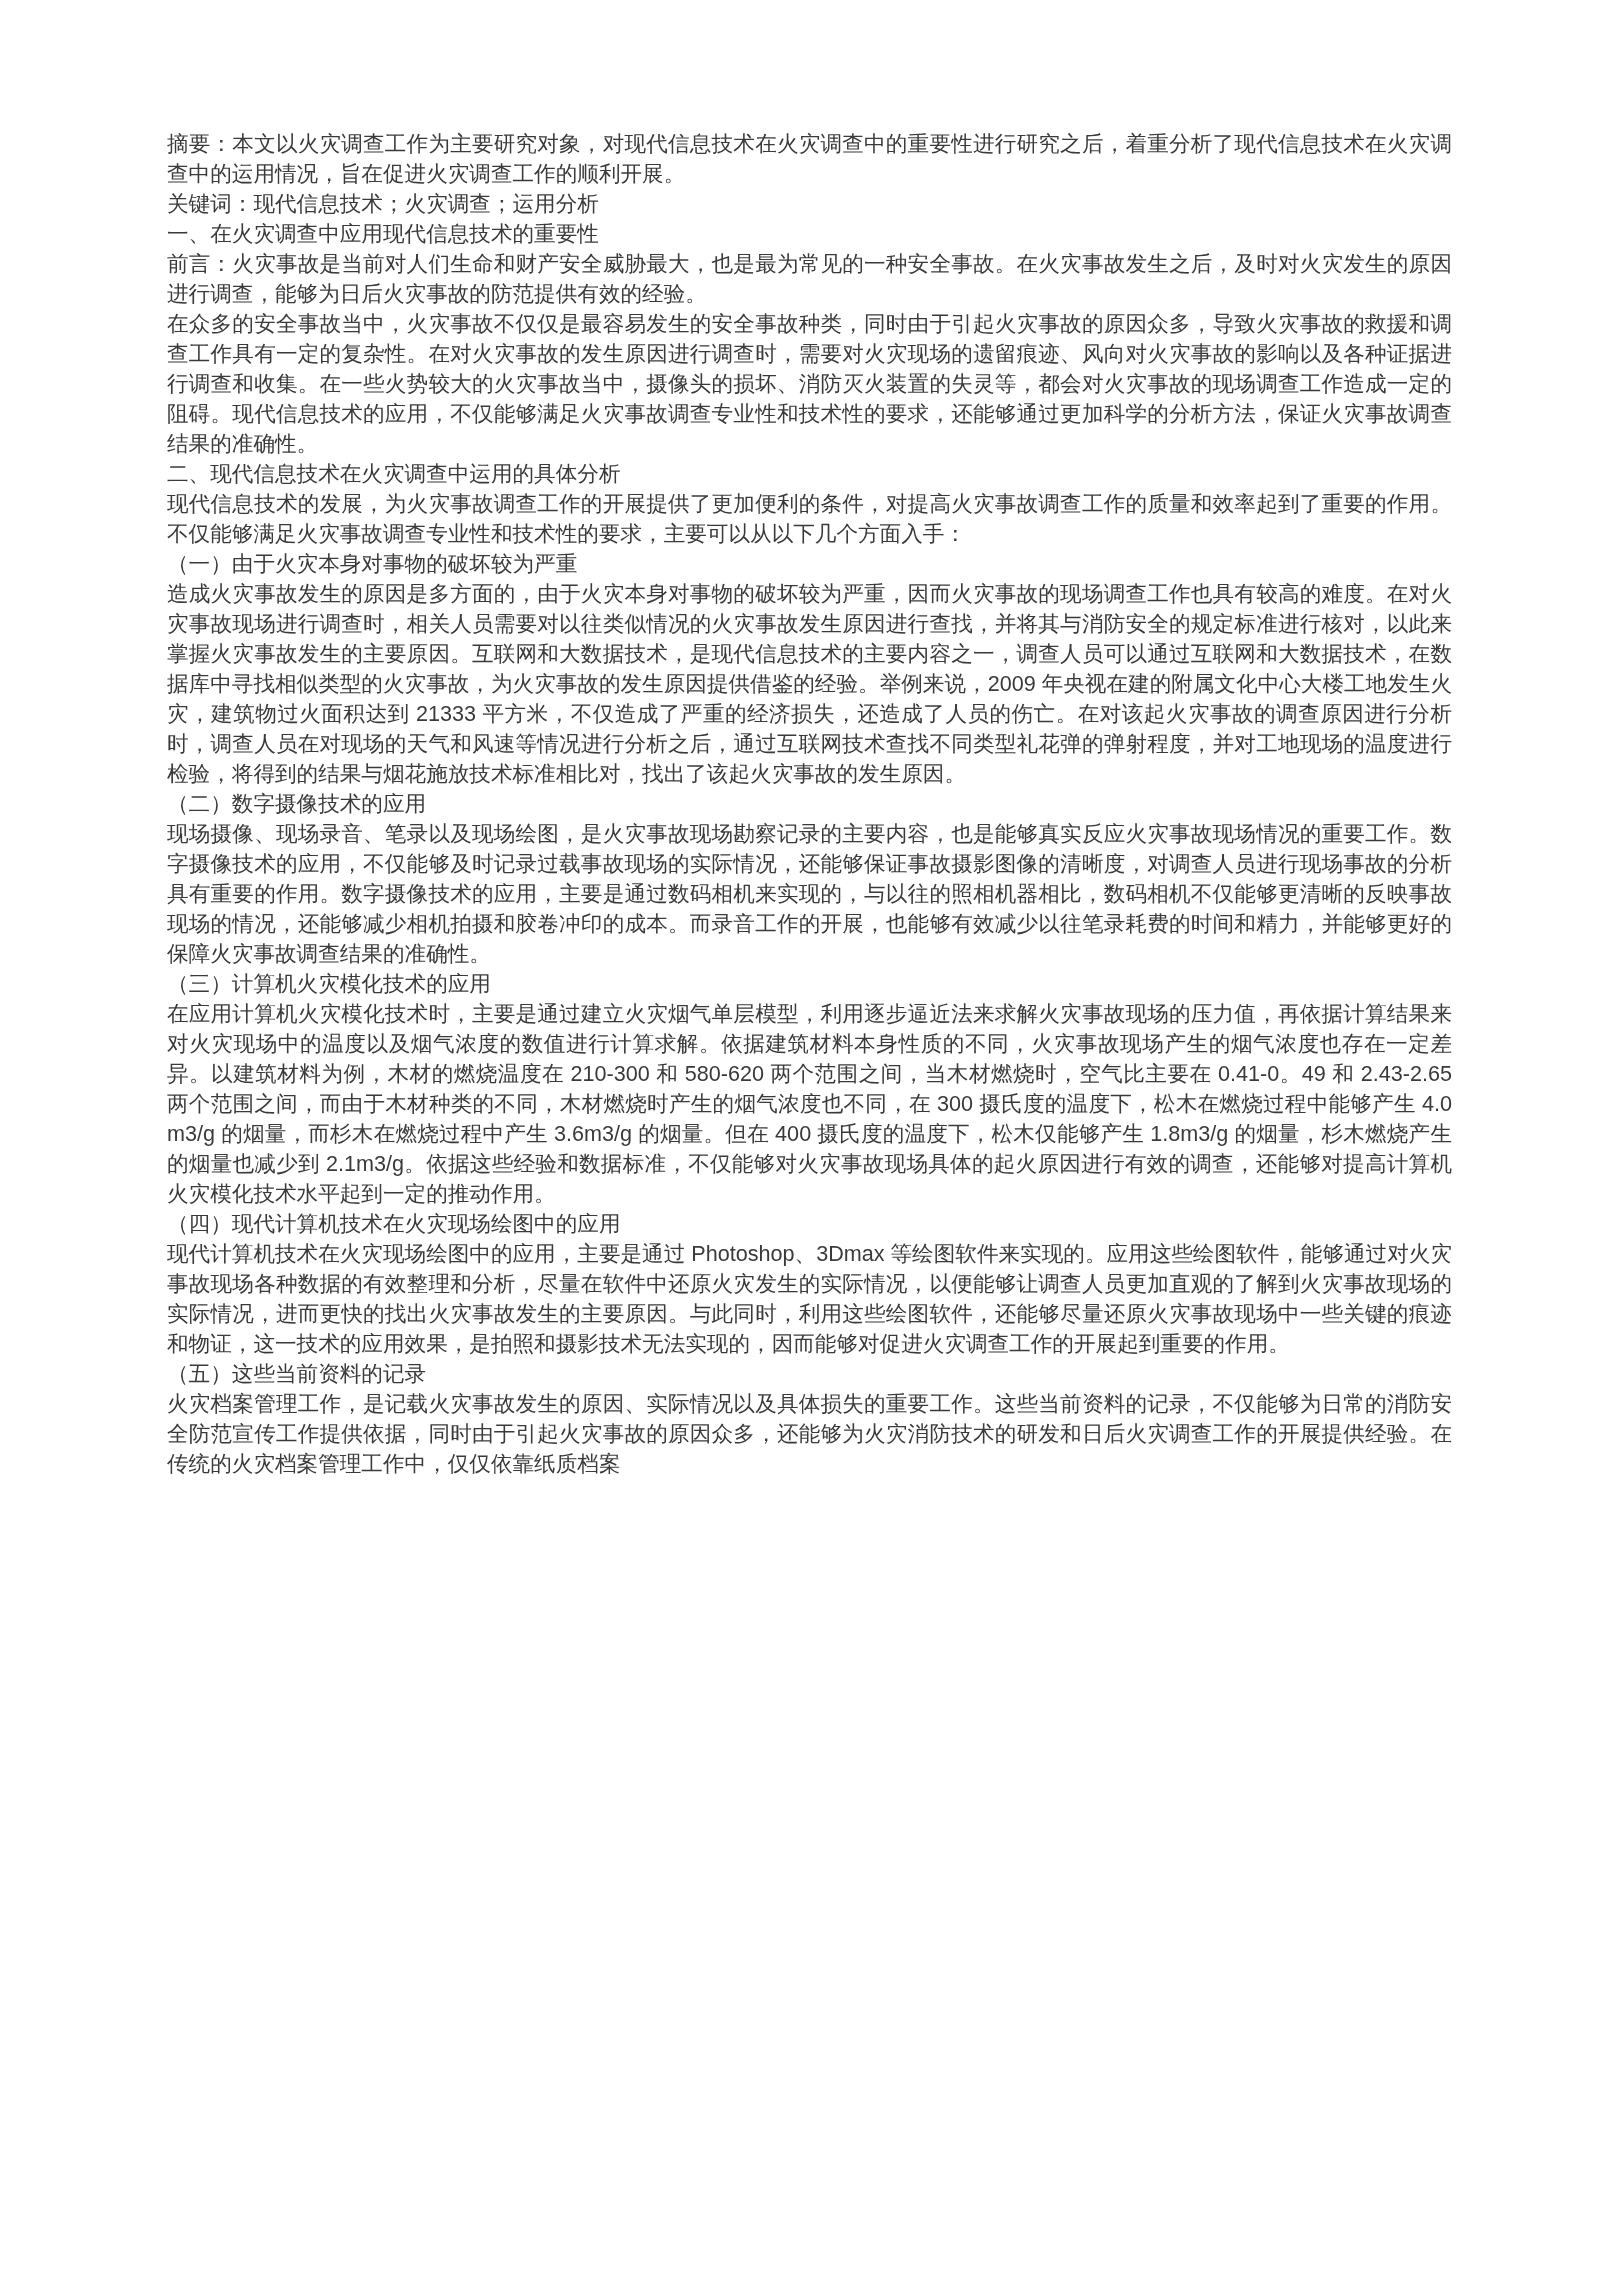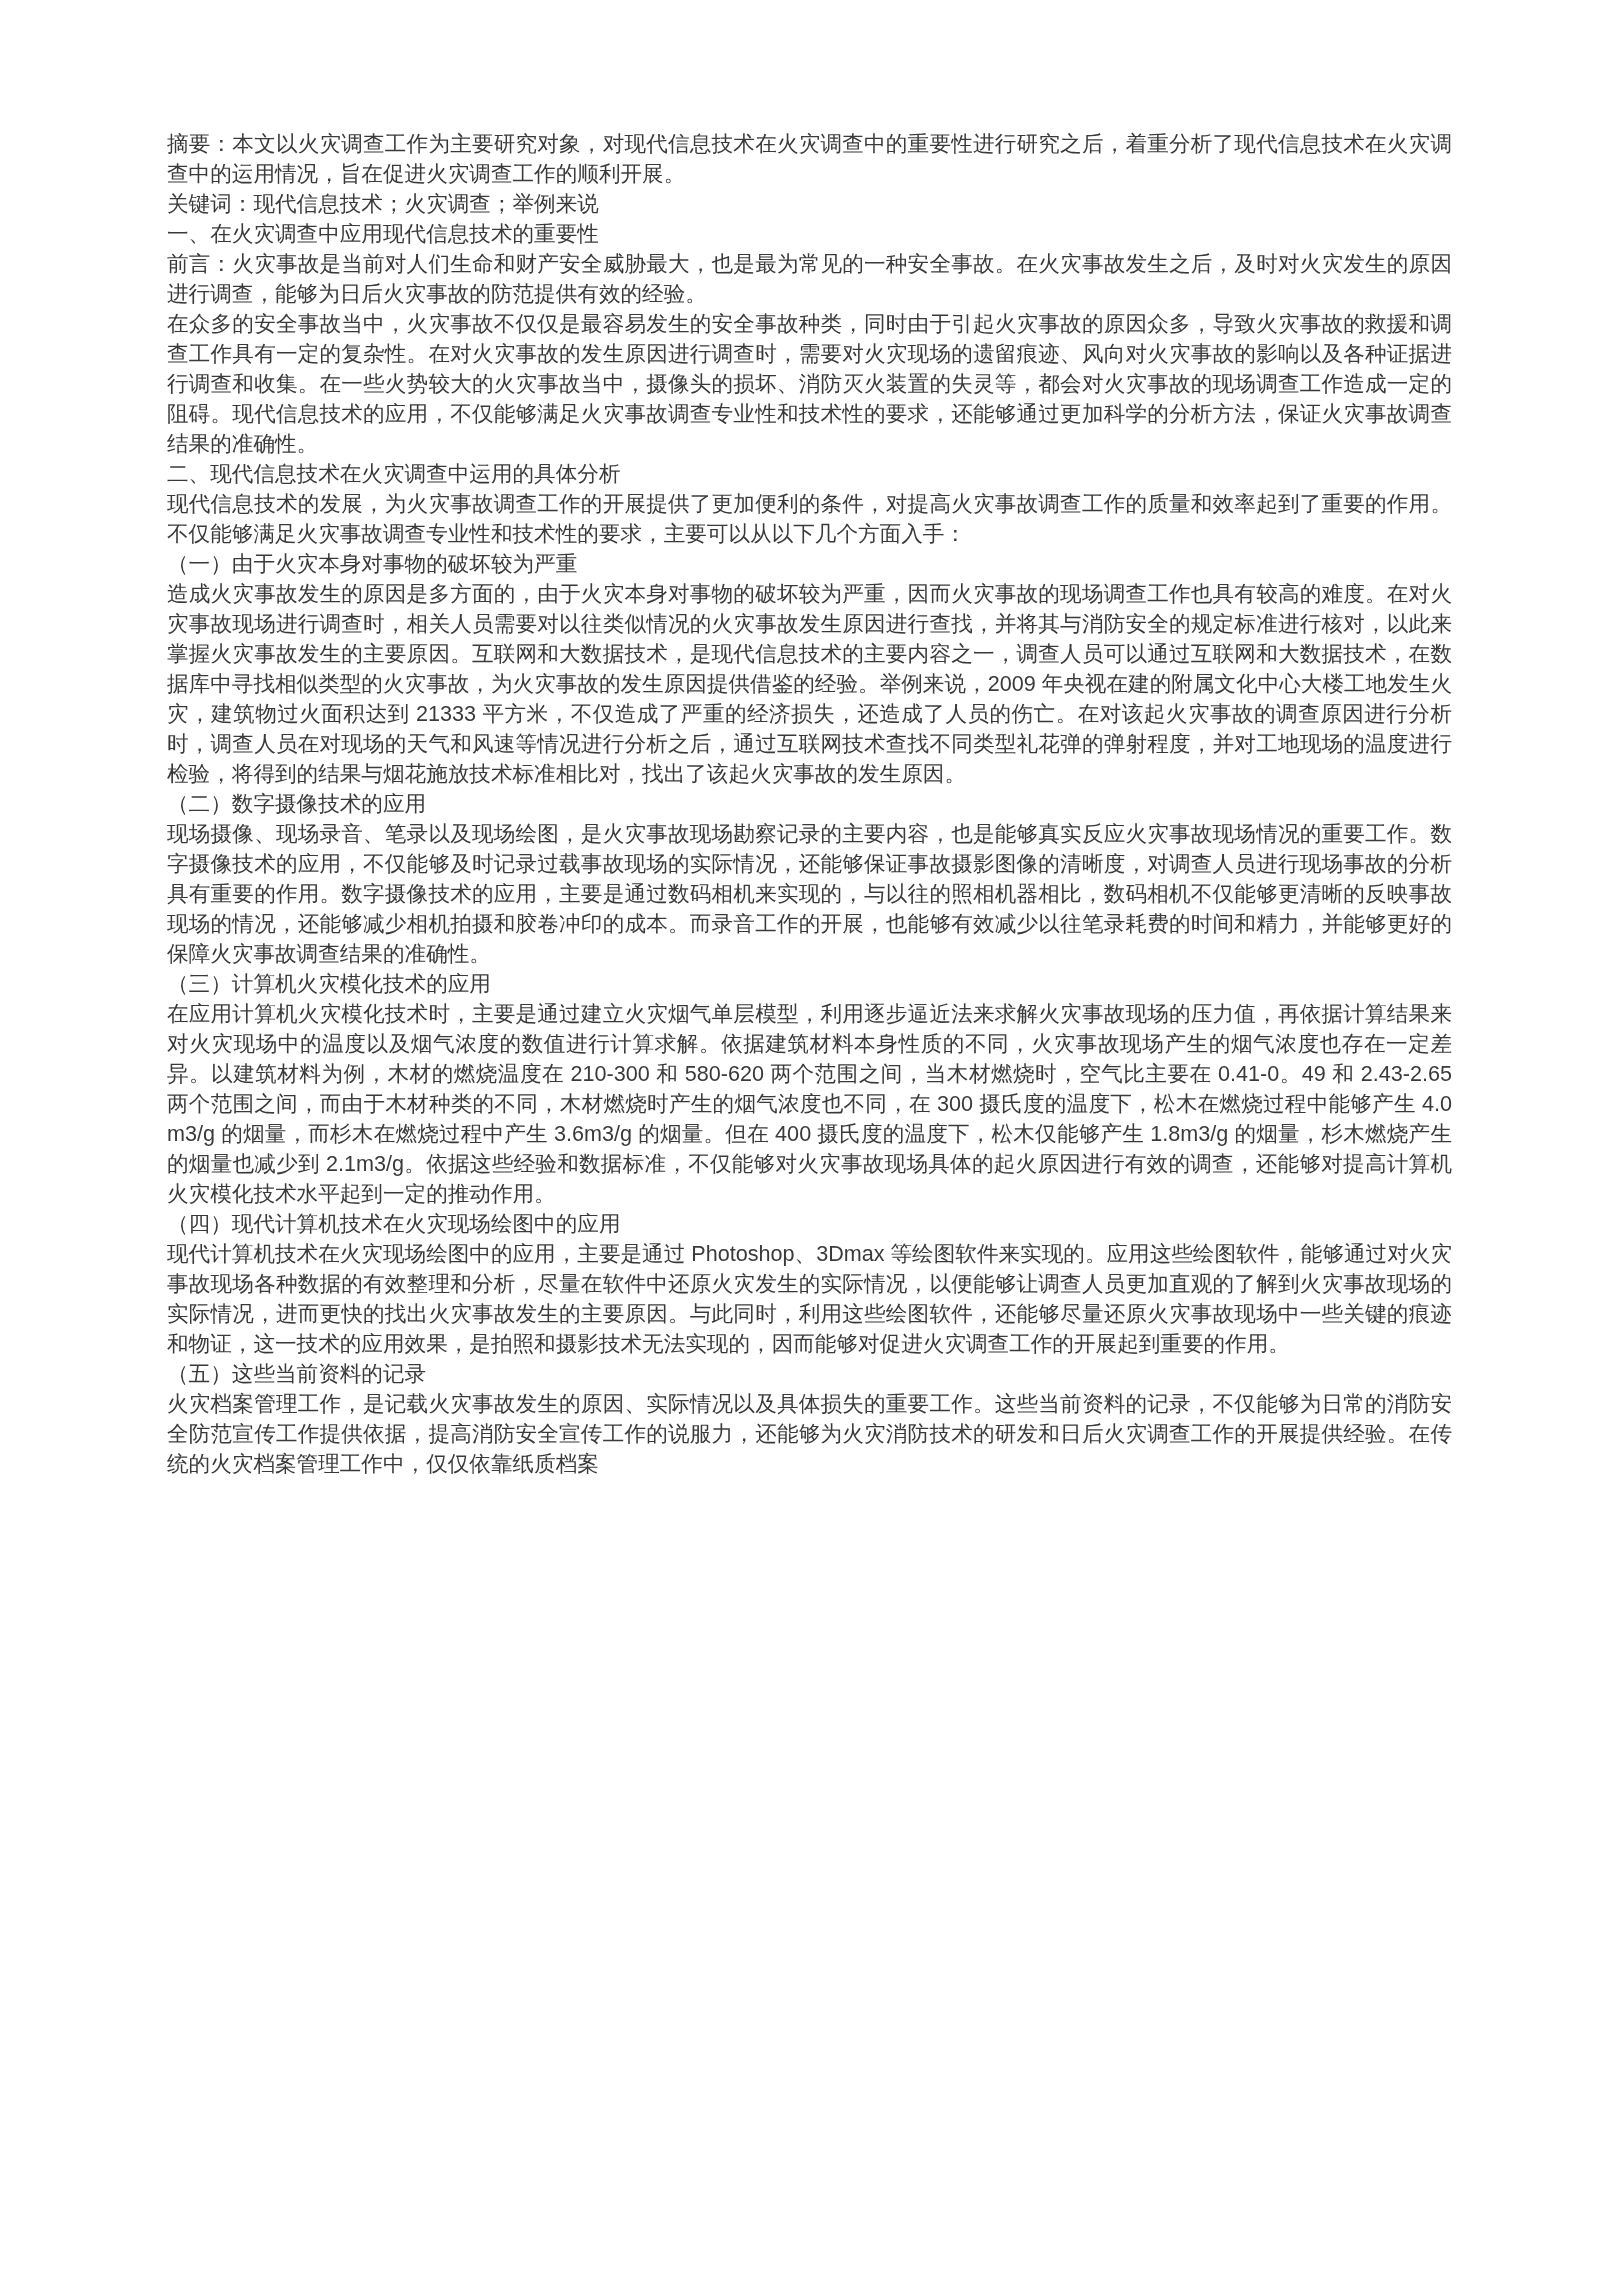--- a/index.html
+++ b/index.html
@@ -25,30 +25,30 @@
     margin: 0;
     padding: 0;
     word-break: break-all;
   }
 </style>
 </head>
 <body>
 
 <div class="page">
   <p class="para">摘要：本文以火灾调查工作为主要研究对象，对现代信息技术在火灾调查中的重要性进行研究之后，着重分析了现代信息技术在火灾调查中的运用情况，旨在促进火灾调查工作的顺利开展。</p>
-  <p class="para">关键词：现代信息技术；火灾调查；举例来说</p>
+  <p class="para">关键词：现代信息技术；火灾调查；运用分析</p>
   <p class="para">一、在火灾调查中应用现代信息技术的重要性</p>
   <p class="para">前言：火灾事故是当前对人们生命和财产安全威胁最大，也是最为常见的一种安全事故。在火灾事故发生之后，及时对火灾发生的原因进行调查，能够为日后火灾事故的防范提供有效的经验。</p>
   <p class="para">在众多的安全事故当中，火灾事故不仅仅是最容易发生的安全事故种类，同时由于引起火灾事故的原因众多，导致火灾事故的救援和调查工作具有一定的复杂性。在对火灾事故的发生原因进行调查时，需要对火灾现场的遗留痕迹、风向对火灾事故的影响以及各种证据进行调查和收集。在一些火势较大的火灾事故当中，摄像头的损坏、消防灭火装置的失灵等，都会对火灾事故的现场调查工作造成一定的阻碍。现代信息技术的应用，不仅能够满足火灾事故调查专业性和技术性的要求，还能够通过更加科学的分析方法，保证火灾事故调查结果的准确性。</p>
   <p class="para">二、现代信息技术在火灾调查中运用的具体分析</p>
   <p class="para">现代信息技术的发展，为火灾事故调查工作的开展提供了更加便利的条件，对提高火灾事故调查工作的质量和效率起到了重要的作用。不仅能够满足火灾事故调查专业性和技术性的要求，主要可以从以下几个方面入手：</p>
   <p class="para">（一）由于火灾本身对事物的破坏较为严重</p>
   <p class="para">造成火灾事故发生的原因是多方面的，由于火灾本身对事物的破坏较为严重，因而火灾事故的现场调查工作也具有较高的难度。在对火灾事故现场进行调查时，相关人员需要对以往类似情况的火灾事故发生原因进行查找，并将其与消防安全的规定标准进行核对，以此来掌握火灾事故发生的主要原因。互联网和大数据技术，是现代信息技术的主要内容之一，调查人员可以通过互联网和大数据技术，在数据库中寻找相似类型的火灾事故，为火灾事故的发生原因提供借鉴的经验。举例来说，2009 年央视在建的附属文化中心大楼工地发生火灾，建筑物过火面积达到 21333 平方米，不仅造成了严重的经济损失，还造成了人员的伤亡。在对该起火灾事故的调查原因进行分析时，调查人员在对现场的天气和风速等情况进行分析之后，通过互联网技术查找不同类型礼花弹的弹射程度，并对工地现场的温度进行检验，将得到的结果与烟花施放技术标准相比对，找出了该起火灾事故的发生原因。</p>
   <p class="para">（二）数字摄像技术的应用</p>
   <p class="para">现场摄像、现场录音、笔录以及现场绘图，是火灾事故现场勘察记录的主要内容，也是能够真实反应火灾事故现场情况的重要工作。数字摄像技术的应用，不仅能够及时记录过载事故现场的实际情况，还能够保证事故摄影图像的清晰度，对调查人员进行现场事故的分析具有重要的作用。数字摄像技术的应用，主要是通过数码相机来实现的，与以往的照相机器相比，数码相机不仅能够更清晰的反映事故现场的情况，还能够减少相机拍摄和胶卷冲印的成本。而录音工作的开展，也能够有效减少以往笔录耗费的时间和精力，并能够更好的保障火灾事故调查结果的准确性。</p>
   <p class="para">（三）计算机火灾模化技术的应用</p>
   <p class="para">在应用计算机火灾模化技术时，主要是通过建立火灾烟气单层模型，利用逐步逼近法来求解火灾事故现场的压力值，再依据计算结果来对火灾现场中的温度以及烟气浓度的数值进行计算求解。依据建筑材料本身性质的不同，火灾事故现场产生的烟气浓度也存在一定差异。以建筑材料为例，木材的燃烧温度在 210-300 和 580-620 两个范围之间，当木材燃烧时，空气比主要在 0.41-0。49 和 2.43-2.65 两个范围之间，而由于木材种类的不同，木材燃烧时产生的烟气浓度也不同，在 300 摄氏度的温度下，松木在燃烧过程中能够产生 4.0m3/g 的烟量，而杉木在燃烧过程中产生 3.6m3/g 的烟量。但在 400 摄氏度的温度下，松木仅能够产生 1.8m3/g 的烟量，杉木燃烧产生的烟量也减少到 2.1m3/g。依据这些经验和数据标准，不仅能够对火灾事故现场具体的起火原因进行有效的调查，还能够对提高计算机火灾模化技术水平起到一定的推动作用。</p>
   <p class="para">（四）现代计算机技术在火灾现场绘图中的应用</p>
   <p class="para">现代计算机技术在火灾现场绘图中的应用，主要是通过 Photoshop、3Dmax 等绘图软件来实现的。应用这些绘图软件，能够通过对火灾事故现场各种数据的有效整理和分析，尽量在软件中还原火灾发生的实际情况，以便能够让调查人员更加直观的了解到火灾事故现场的实际情况，进而更快的找出火灾事故发生的主要原因。与此同时，利用这些绘图软件，还能够尽量还原火灾事故现场中一些关键的痕迹和物证，这一技术的应用效果，是拍照和摄影技术无法实现的，因而能够对促进火灾调查工作的开展起到重要的作用。</p>
   <p class="para">（五）这些当前资料的记录</p>
-  <p class="para">火灾档案管理工作，是记载火灾事故发生的原因、实际情况以及具体损失的重要工作。这些当前资料的记录，不仅能够为日常的消防安全防范宣传工作提供依据，提高消防安全宣传工作的说服力，还能够为火灾消防技术的研发和日后火灾调查工作的开展提供经验。在传统的火灾档案管理工作中，仅仅依靠纸质档案</p>
+  <p class="para">火灾档案管理工作，是记载火灾事故发生的原因、实际情况以及具体损失的重要工作。这些当前资料的记录，不仅能够为日常的消防安全防范宣传工作提供依据，同时由于引起火灾事故的原因众多，还能够为火灾消防技术的研发和日后火灾调查工作的开展提供经验。在传统的火灾档案管理工作中，仅仅依靠纸质档案</p>
 </div>
 
 
 </body></html>

